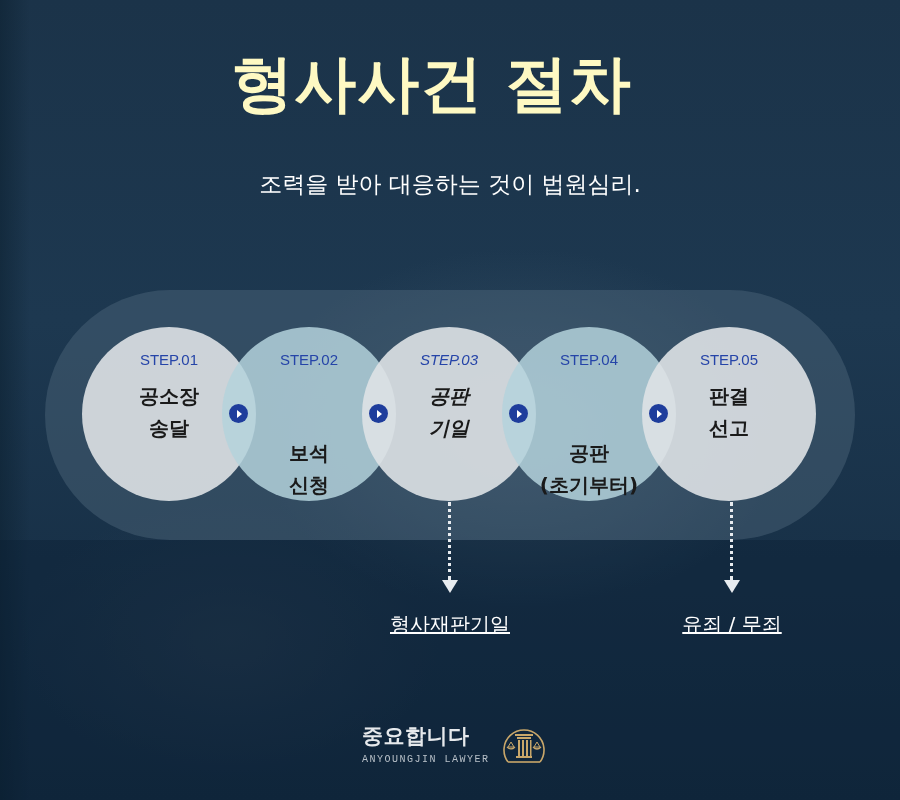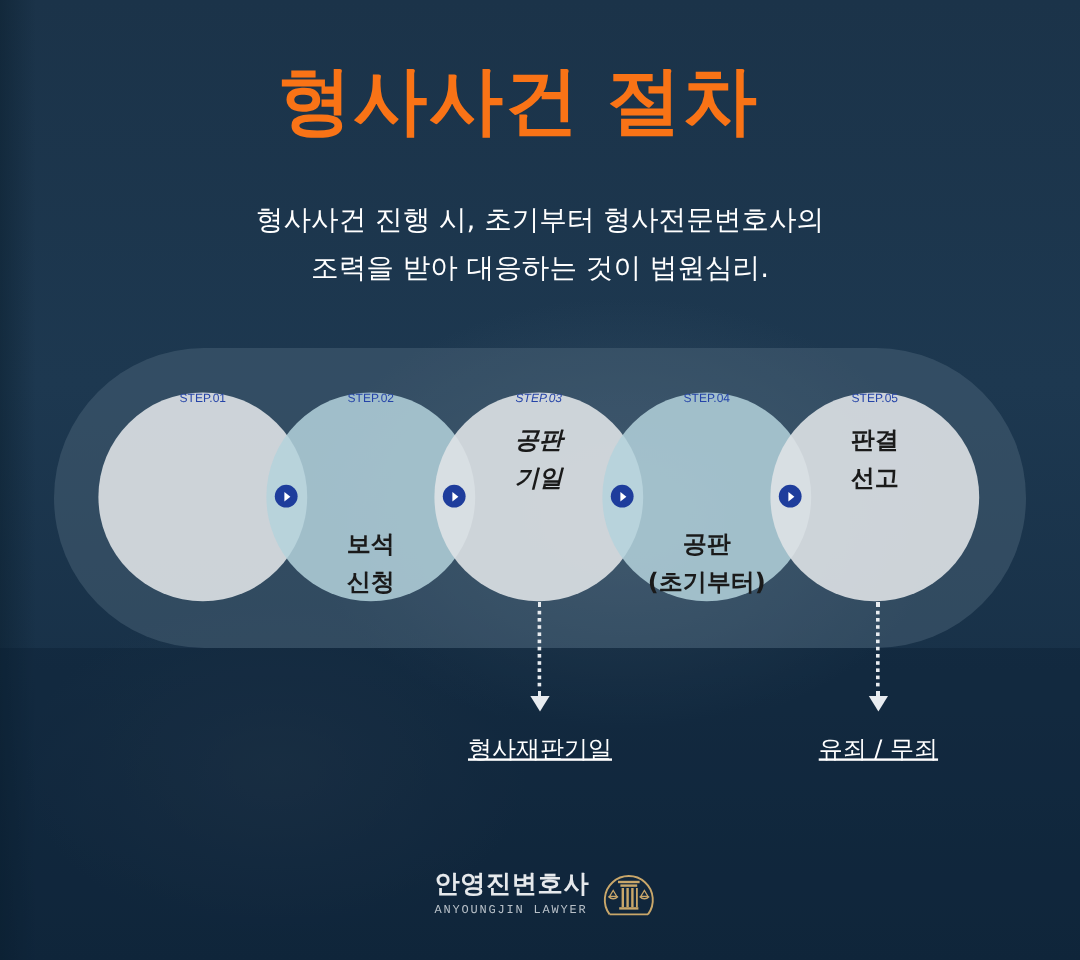--- a/index.html
+++ b/index.html
@@ -20,42 +20,42 @@
     position: absolute; top: 0; bottom: 0; left: 0; width: 30px;
     background: linear-gradient(90deg, rgba(10,30,45,0.5), rgba(0,0,0,0));
   }
   .bg-floor {
     position: absolute; left: 0; right: 0; top: 540px; bottom: 0;
     background: rgba(10,30,48,0.35);
   }
   .title {
     position: absolute; top: 42px; left: 0; width: 834px;
     text-align: center;
-    font-size: 62px; font-weight: bold; color: #f97316;
+    font-size: 62px; font-weight: bold; color: #fef9c3;
     letter-spacing: 1px;
     padding-left: 29px;
   }
   .subtitle {
     position: absolute; top: 164px; left: 0; width: 900px;
     text-align: center; color: #ffffff; font-size: 23px; line-height: 40px;
   }
   .capsule {
     position: absolute; left: 45px; top: 290px; width: 810px; height: 250px;
     border-radius: 125px;
     background: rgba(80,105,125,0.45);
   }
   .circle {
     position: absolute; width: 174px; height: 174px; border-radius: 50%;
     top: 327px;
     display: flex; flex-direction: column; align-items: center;
   }
   .circle.light { background: rgba(222,226,230,0.9); }
   .circle.teal { background: rgba(180,210,220,0.85); justify-content: space-between; }
   .step-label {
-    font-size: 10px; color: #2544a8;
+    margin-top: 24px; font-size: 15px; color: #2544a8;
     font-family: "Liberation Sans", sans-serif;
   }
   .step-name {
     margin-top: 12px; font-size: 20px; line-height: 32px; color: #1a1a1a;
     text-align: center; font-weight: bold;
   }
   .arrow {
     position: absolute; width: 19px; height: 19px; border-radius: 50%;
     background: #1e3d9c; top: 404px;
     display: flex; align-items: center; justify-content: center;
@@ -90,28 +90,31 @@
 </style>
 </head>
 <body>
 
 <div class="bg"></div>
 <div class="bg-edge"></div>
 <div class="bg-floor"></div>
 
 <h1 class="title">형사사건 절차</h1>
 <div class="subtitle">
-  <div>형사사건 진행 시, 초기부터 형사전문변호사의</div>
   <div>조력을 받아 대응하는 것이 법원심리.</div>
 </div>
 
 <div class="capsule"></div>
 
 <div class="circle light" style="left:82px;">
   <div class="step-label">STEP.01</div>
+  <div class="step-name">
+    <div>공소장</div>
+    <div>송달</div>
+  </div>
 </div>
 <div class="circle teal" style="left:222px;">
   <div class="step-label">STEP.02</div>
   <div class="step-name">
     <div>보석</div>
     <div>신청</div>
   </div>
 </div>
 <div class="circle light" style="left:362px;font-style:italic;">
   <div class="step-label">STEP.03</div>
@@ -142,21 +145,21 @@
 
 <div class="dotline" style="left:448px;"></div>
 <div class="down-tri" style="left:442px;"></div>
 <div class="result" style="left:350px;">형사재판기일</div>
 
 <div class="dotline" style="left:730px;"></div>
 <div class="down-tri" style="left:724px;"></div>
 <div class="result" style="left:632px;">유죄 / 무죄</div>
 
 <div class="brand">
-  <div class="brand-ko">안영진변호사</div>
+  <div class="brand-ko">중요합니다</div>
   <div class="brand-en">ANYOUNGJIN LAWYER</div>
 </div>
 <svg class="brand-logo" viewBox="0 0 48 48">
   <path d="M8 40 A20 20 0 1 1 40 40" fill="none" stroke="#c9a76a" stroke-width="1.6"></path>
   <line x1="8" y1="40" x2="40" y2="40" stroke="#c9a76a" stroke-width="1.6"></line>
   <rect x="15" y="12" width="18" height="2" fill="#c9a76a"></rect>
   <rect x="17" y="15" width="14" height="2" fill="#c9a76a"></rect>
   <rect x="18" y="18" width="2" height="16" fill="#c9a76a"></rect>
   <rect x="22" y="18" width="2" height="16" fill="#c9a76a"></rect>
   <rect x="26" y="18" width="2" height="16" fill="#c9a76a"></rect>

